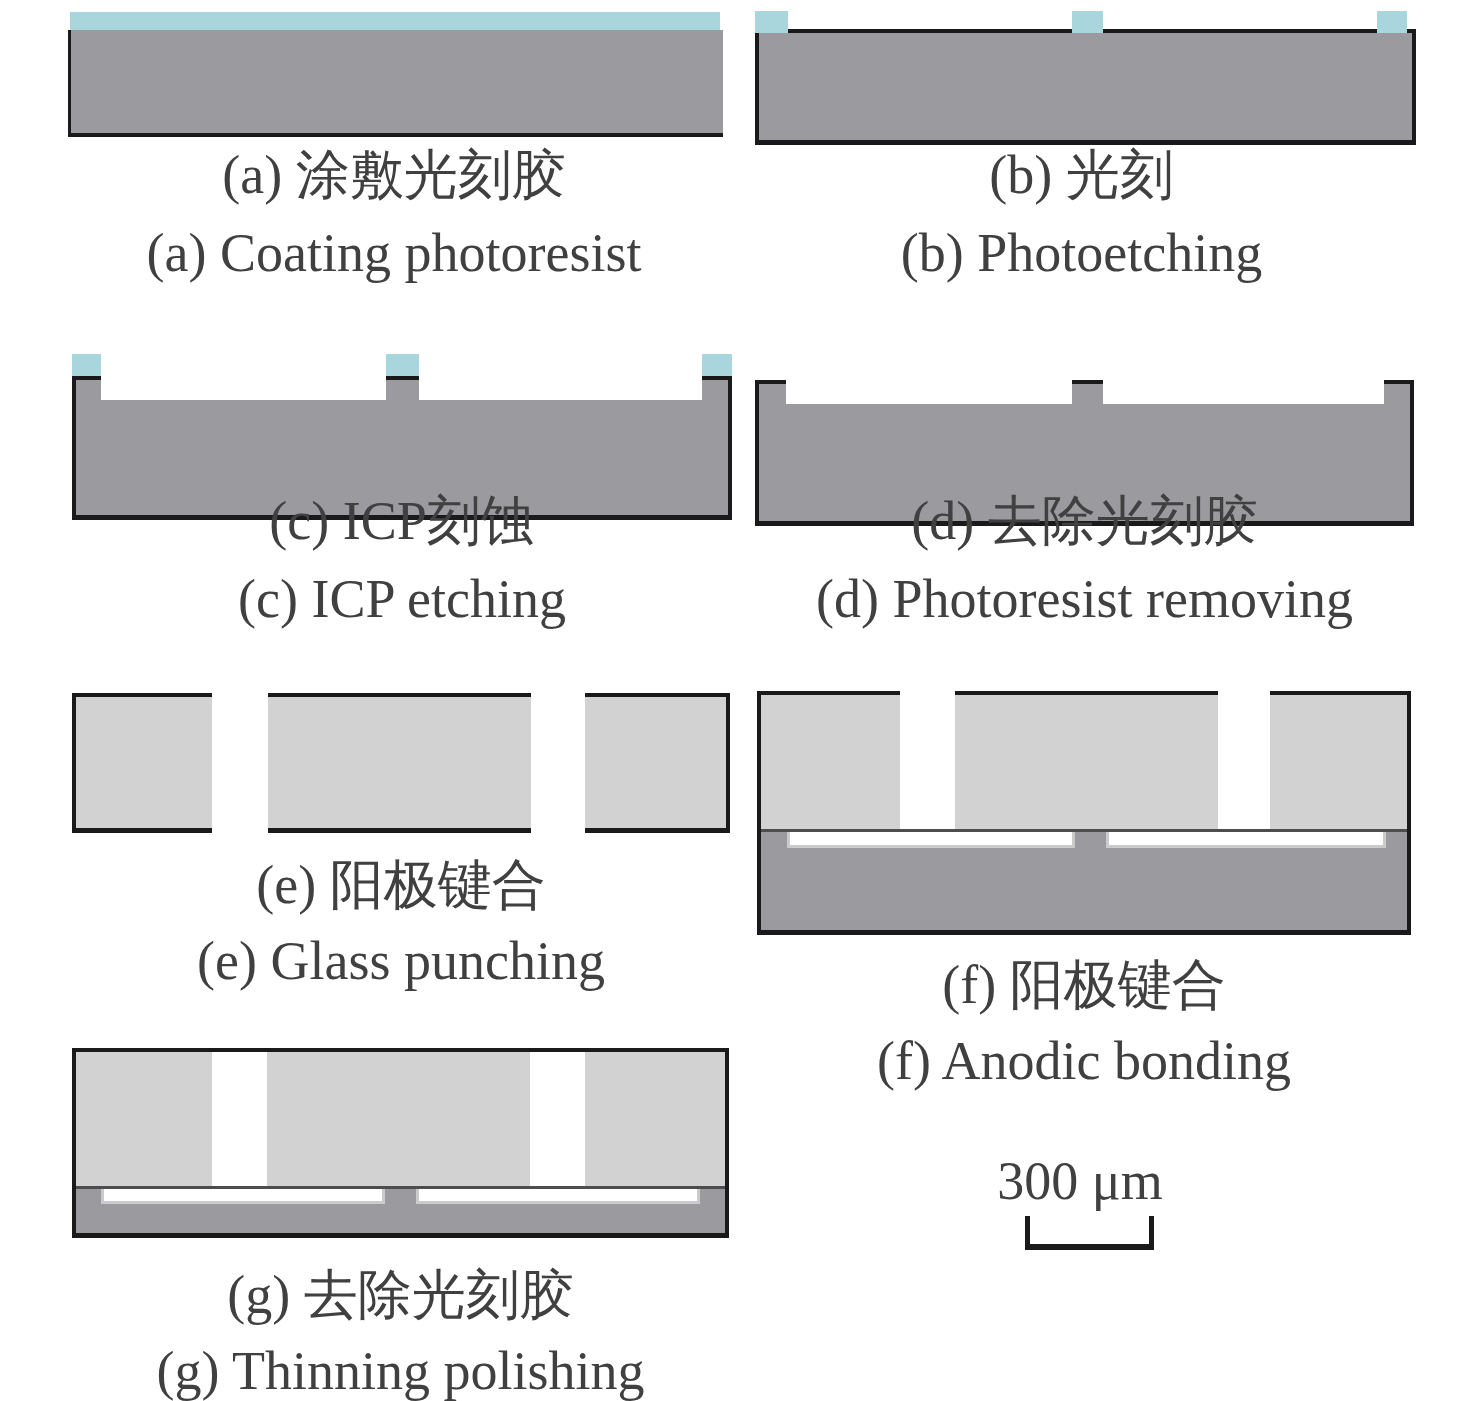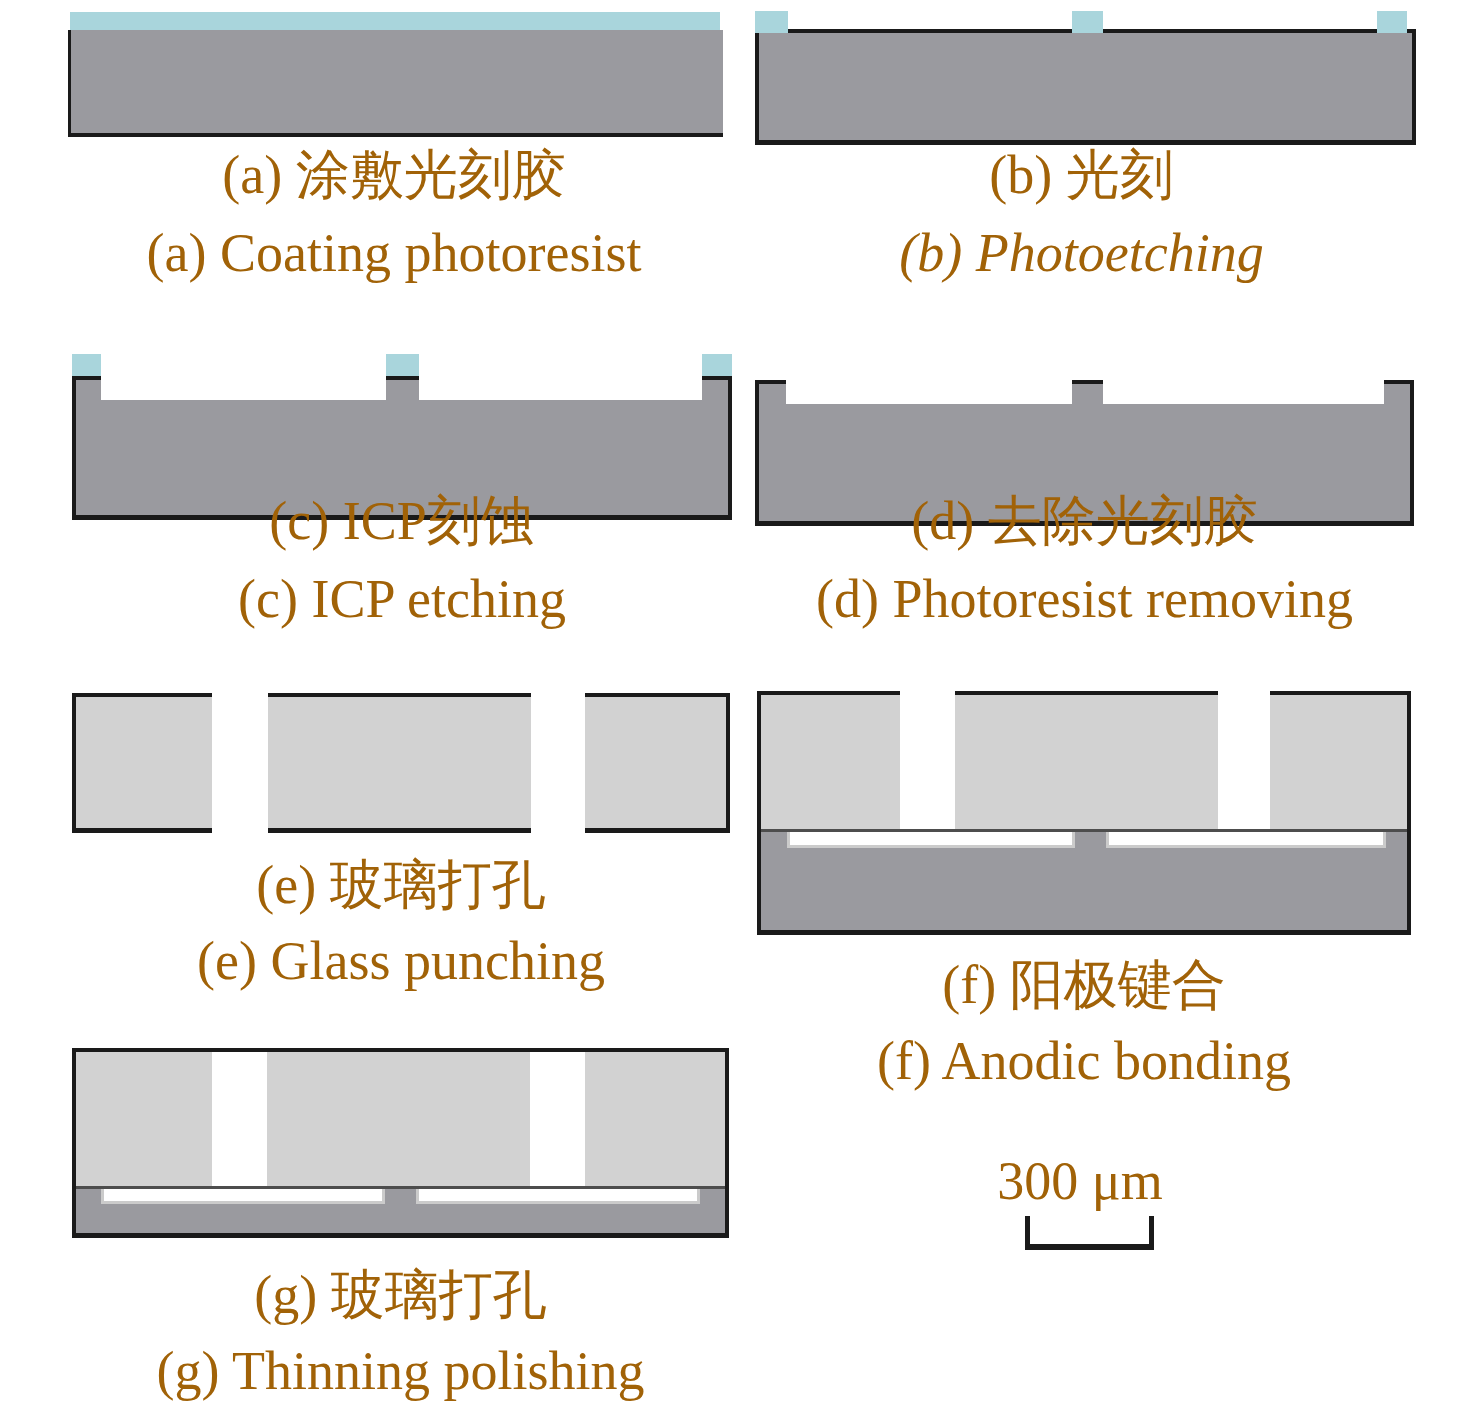--- a/index.html
+++ b/index.html
@@ -1,18 +1,18 @@
 <!DOCTYPE html>
 <html style="--pr: #a9d5dc; --si: #9a9a9f; --gl: #d2d2d2; --ink: #1a1a1a; --bond: #4d4d4d; --soft: #cbcbcb;"><head>
 <meta charset="utf-8">
 <style>
   html,body{margin:0;padding:0;background:#ffffff;}
   .canvas{
     position:relative;width:1476px;height:1401px;background:#fff;overflow:hidden;
-    font-family:"Liberation Serif","DejaVu Serif",serif;color:#a16207;
+    font-family:"Liberation Serif","DejaVu Serif",serif;color:#404040;
   }
   .abs{position:absolute;}
   
   :root{
     --pr:#a9d5dc;      
     --si:#9a9a9f;      
     --gl:#d2d2d2;      
     --ink:#1a1a1a;     
     --bond:#4d4d4d;    
     --soft:#cbcbcb;    
@@ -41,21 +41,21 @@
   <div class="abs pr" style="left:70px;top:12px;width:650px;height:18px;"></div>
   <div class="abs si" style="left:68px;top:30px;width:652px;height:103px;border-left:3px solid var(--ink);border-bottom:4px solid var(--ink);"></div>
   <div class="abs caption" style="left:68px;top:140px;width:652px;">(a) 涂敷光刻胶</div>
   <div class="abs caption" style="left:68px;top:218px;width:652px;">(a) Coating photoresist</div>
 
   <div class="abs si" style="left:755px;top:29px;width:653px;height:107px;border:4px solid var(--ink);border-bottom-width:5px;"></div>
   <div class="abs pr" style="left:755px;top:11px;width:33px;height:22px;"></div>
   <div class="abs pr" style="left:1072px;top:11px;width:31px;height:22px;"></div>
   <div class="abs pr" style="left:1377px;top:11px;width:30px;height:22px;"></div>
   <div class="abs caption" style="left:755px;top:140px;width:653px;">(b) 光刻</div>
-  <div class="abs caption" style="left:755px;top:218px;width:653px;font-style:italic;">(b) Photoetching</div>
+  <div class="abs caption" style="left:755px;top:218px;width:653px;">(b) Photoetching</div>
 
   <div class="abs fig" style="left:72px;top:354px;width:660px;height:166px;">
     <div class="abs pr" style="left:0;top:0;width:29px;height:22px;"></div>
     <div class="abs pr" style="left:314px;top:0;width:33px;height:22px;"></div>
     <div class="abs pr" style="left:630px;top:0;width:30px;height:22px;"></div>
     <div class="abs" style="left:0;top:22px;width:660px;height:144px;background:#fff;border-left:4px solid var(--ink);border-right:4px solid var(--ink);border-bottom:5px solid var(--ink);">
       <div class="mesa" style="left:0;width:25px;"></div>
       <div class="mesa" style="left:310px;width:33px;"></div>
       <div class="mesa" style="right:0;width:26px;"></div>
       <div class="floor"></div>
@@ -71,21 +71,21 @@
       <div class="mesa" style="right:0;width:26px;"></div>
       <div class="floor"></div>
     </div>
   </div>
   <div class="abs caption" style="left:755px;top:564px;width:659px;">(d) Photoresist removing</div>
   <div class="abs caption" style="left:755px;top:486px;width:659px;">(d) 去除光刻胶</div>
 
   <div class="abs gl fig" style="left:72px;top:693px;width:140px;height:140px;border-top:4px solid var(--ink);border-bottom:5px solid var(--ink);border-left:4px solid var(--ink);"></div>
   <div class="abs gl fig" style="left:268px;top:693px;width:263px;height:140px;border-top:4px solid var(--ink);border-bottom:5px solid var(--ink);"></div>
   <div class="abs gl fig" style="left:585px;top:693px;width:145px;height:140px;border-top:4px solid var(--ink);border-bottom:5px solid var(--ink);border-right:4px solid var(--ink);"></div>
-  <div class="abs caption" style="left:72px;top:850px;width:658px;">(e) 玻璃打孔</div>
+  <div class="abs caption" style="left:72px;top:850px;width:658px;">(e) 阳极键合</div>
   <div class="abs caption" style="left:72px;top:926px;width:658px;">(e) Glass punching</div>
 
   <div class="abs fig" style="left:757px;top:691px;width:654px;height:244px;border-left:4px solid var(--ink);border-right:4px solid var(--ink);border-bottom:5px solid var(--ink);">
     <div class="abs gl" style="left:0;top:0;width:139px;height:138px;border-top:4px solid var(--ink);"></div>
     <div class="abs gl" style="left:194px;top:0;width:263px;height:138px;border-top:4px solid var(--ink);"></div>
     <div class="abs gl" style="left:509px;top:0;width:137px;height:138px;border-top:4px solid var(--ink);"></div>
     <div class="bondline" style="top:138px;width:646px;"></div>
     <div class="abs si" style="left:0;top:141px;width:646px;height:98px;">
       <div class="cavity" style="left:26px;width:288px;height:16px;"></div>
       <div class="cavity" style="left:345px;width:280px;height:16px;"></div>
@@ -101,16 +101,16 @@
     <div class="abs gl" style="left:0;top:0;width:649px;height:134px;">
       <div class="abs" style="left:136px;top:0;width:55px;height:134px;background:#fff;"></div>
       <div class="abs" style="left:454px;top:0;width:55px;height:134px;background:#fff;"></div>
     </div>
     <div class="bondline" style="top:134px;width:649px;"></div>
     <div class="abs si" style="left:0;top:137px;width:649px;height:44px;">
       <div class="cavity" style="left:25px;width:284px;height:15px;"></div>
       <div class="cavity" style="left:340px;width:284px;height:15px;"></div>
     </div>
   </div>
-  <div class="abs caption" style="left:72px;top:1260px;width:657px;">(g) 玻璃打孔</div>
+  <div class="abs caption" style="left:72px;top:1260px;width:657px;">(g) 去除光刻胶</div>
   <div class="abs caption" style="left:72px;top:1336px;width:657px;">(g) Thinning polishing</div>
 
 </div>
 
 </body></html>

